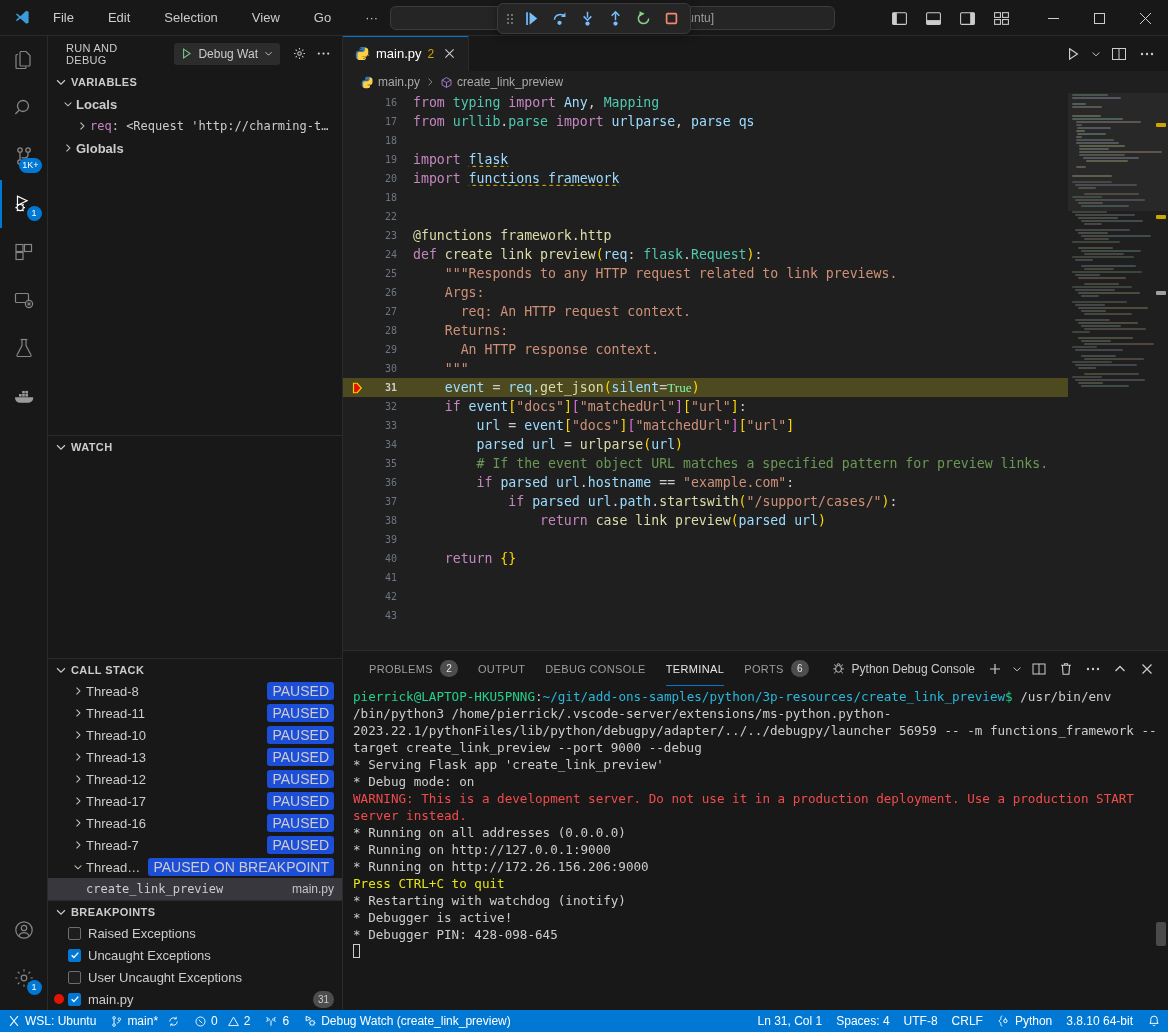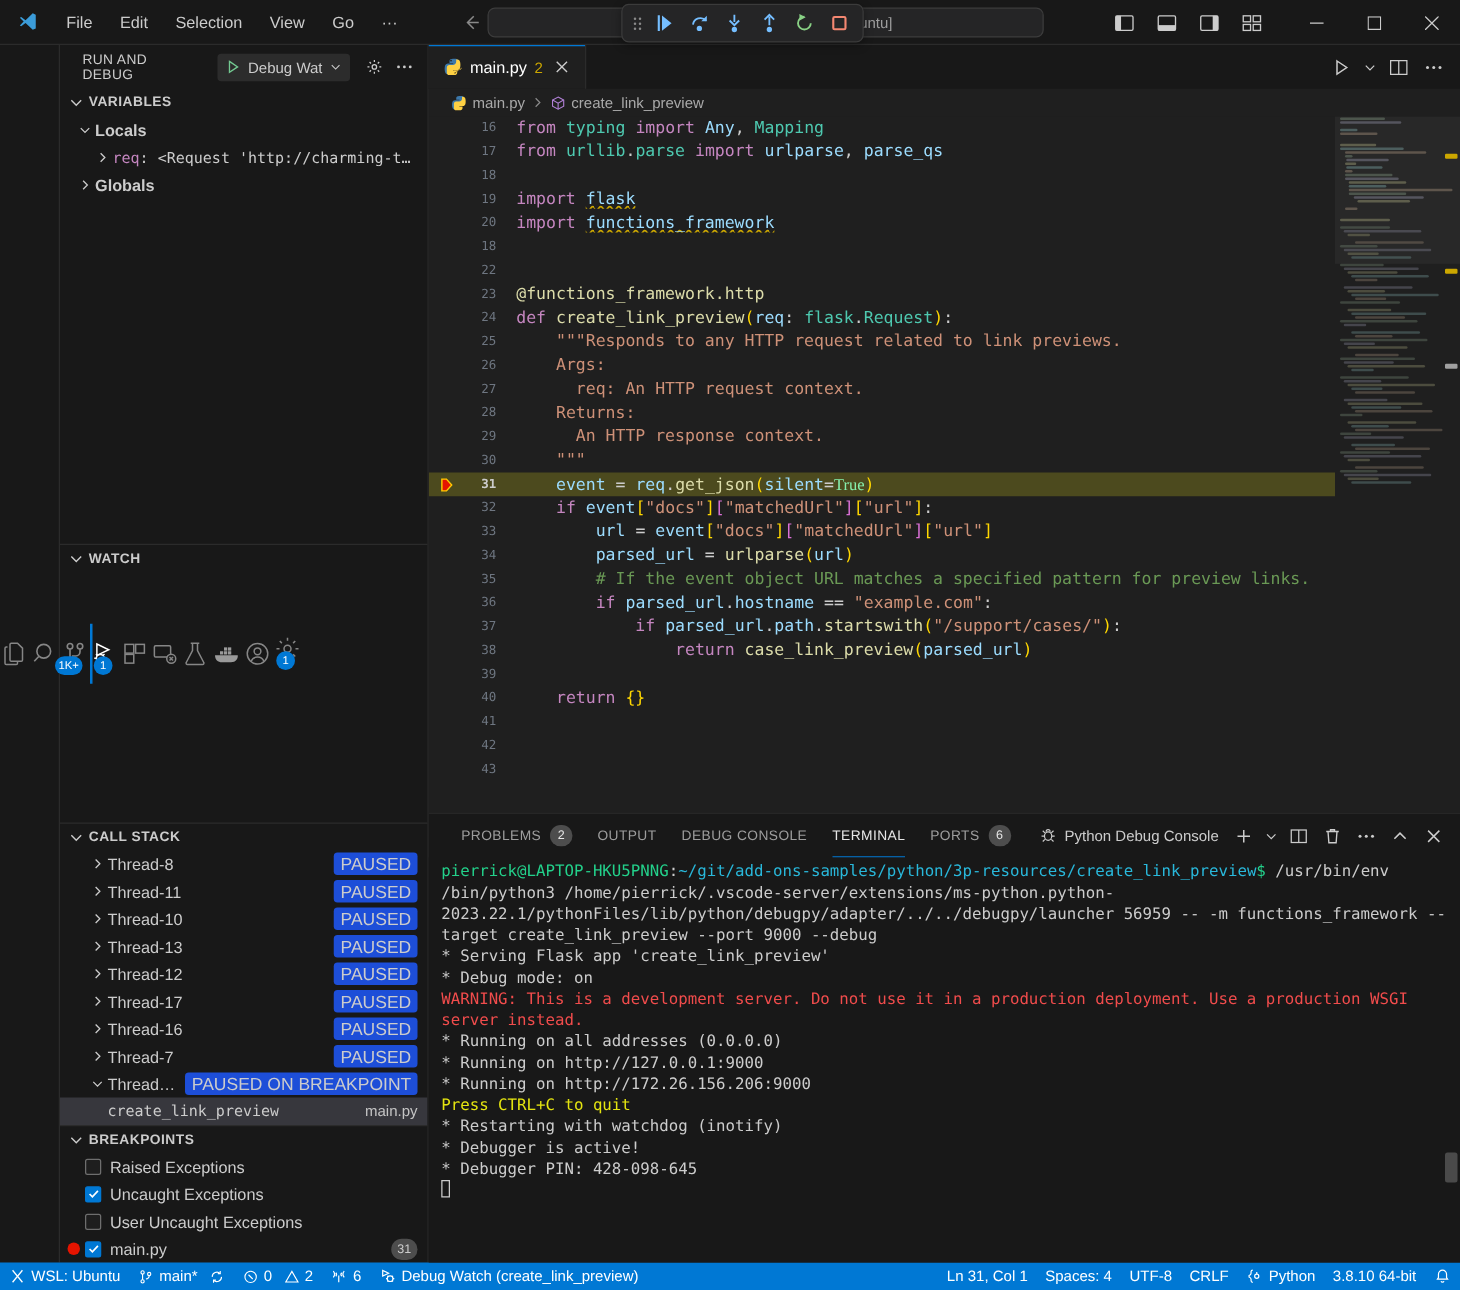--- a/index.html
+++ b/index.html
@@ -12,21 +12,21 @@
     overflow: hidden;
   }
   .app { width: 1168px; height: 1032px; display: flex; flex-direction: column; }
 
   
   .titlebar {
     height: 36px; background: #181818; display: flex; align-items: center;
     flex: 0 0 36px; position: relative; border-bottom: 1px solid #2b2b2b;
   }
   .vs-logo { width: 44px; display: flex; align-items: center; justify-content: center; }
-  .menu { display: flex; align-items: center; gap: 4px; }
+  .menu { display: flex; align-items: center; gap: 16px; }
   .menu-item {
     padding: 3px 9px; font-size: 13px; color: #cccccc; border-radius: 4px; cursor: default;
   }
   .nav-arrows { display: flex; align-items: center; gap: 14px; margin-left: 42px; color: #8a8a8a; }
   .cmdcenter {
     position: absolute; left: 390px; width: 445px; height: 24px;
     background: #252526; border: 1px solid #3c3c3c; border-radius: 6px;
     display: flex; align-items: center; justify-content: flex-end;
     font-size: 12px; color: #9d9d9d; padding-right: 120px;
   }
@@ -44,21 +44,21 @@
   .win-ctrls { position: absolute; right: 0; top: 0; height: 36px; display: flex; }
   .wc { width: 46px; height: 36px; display: flex; align-items: center; justify-content: center; color: #cccccc; }
   .layout-ctrls { position: absolute; right: 152px; top: 0; height: 36px; display: flex; align-items: center; gap: 4px; }
   .lc { width: 30px; height: 28px; display:flex; align-items:center; justify-content:center; border-radius:4px; }
 
   
   .body { flex: 1; display: flex; min-height: 0; }
 
   
   .activitybar {
-    width: 48px; background: #181818; display: flex; flex-direction: row;
+    width: 48px; background: #181818; display: flex; flex-direction: column;
     align-items: center; flex: 0 0 48px; border-right: 1px solid #2b2b2b;
   }
   .act {
     width: 48px; height: 48px; display: flex; align-items: center; justify-content: center;
     position: relative; color: #868686; cursor: default;
   }
   .act.active { color: #ffffff; }
   .act.active::before {
     content: ""; position: absolute; left: 0; top: 0; bottom: 0; width: 2px; background: #0078d4;
   }
@@ -983,21 +983,21 @@
                 </svg>
             </div>
           </div>
         </div>
 
         <div class="terminal" id="terminal-out">
             <div><span class="t-green">pierrick@LAPTOP-HKU5PNNG</span><span class="t-white">:</span><span class="t-cyan">~/git/add-ons-samples/python/3p-resources/create_link_preview</span><span class="t-green">$</span><span class="t-white">  /usr/bin/env /bin/python3 /home/pierrick/.vscode-server/extensions/ms-python.python-2023.22.1/pythonFiles/lib/python/debugpy/adapter/../../debugpy/launcher 56959 -- -m functions_framework --target create_link_preview --port 9000 --debug</span></div>
           <div class="t-scroll"></div>
         <div class="t-white"> * Serving Flask app 'create_link_preview'</div>
             <div class="t-white"> * Debug mode: on</div>
-            <div class="t-red">WARNING: This is a development server. Do not use it in a production deployment. Use a production WSGI server instead.</div>
+            <div class="t-red">WARNING: This is a development server. Do not use it in a production deployment. Use a production START server instead.</div>
             <div class="t-white"> * Running on all addresses (0.0.0.0)</div>
             <div class="t-white"> * Running on http://127.0.0.1:9000</div>
             <div class="t-white"> * Running on http://172.26.156.206:9000</div>
             <div class="t-yellow">Press CTRL+C to quit</div>
             <div class="t-white"> * Restarting with watchdog (inotify)</div>
             <div class="t-white"> * Debugger is active!</div>
             <div class="t-white"> * Debugger PIN: 428-098-645</div>
             <div><span class="t-cursor"></span></div>
           </div>
       </div>

